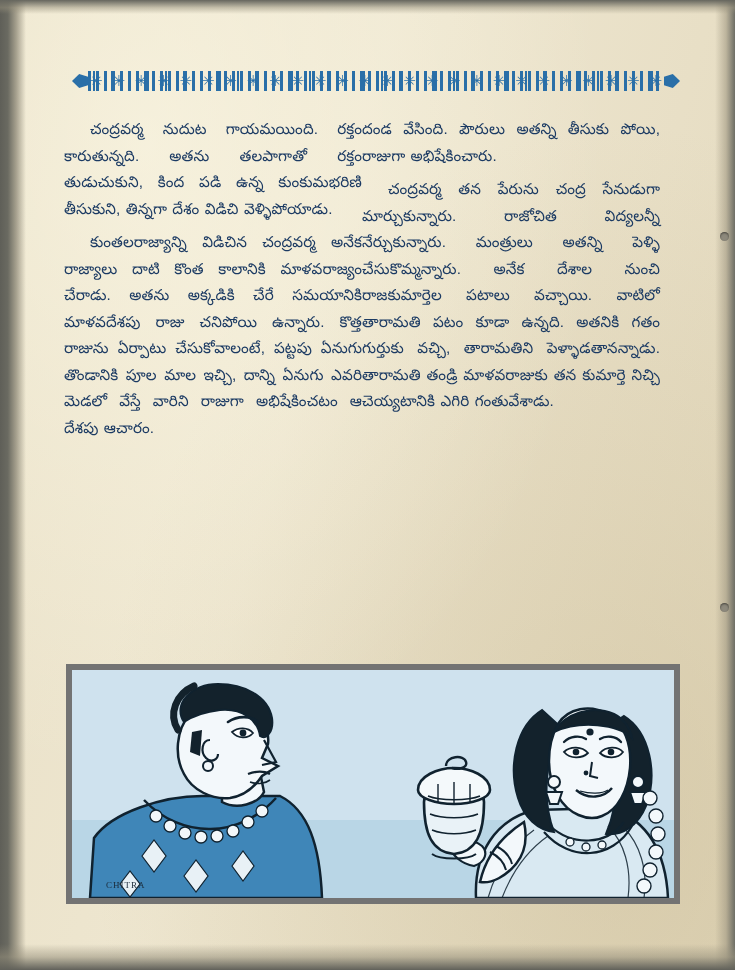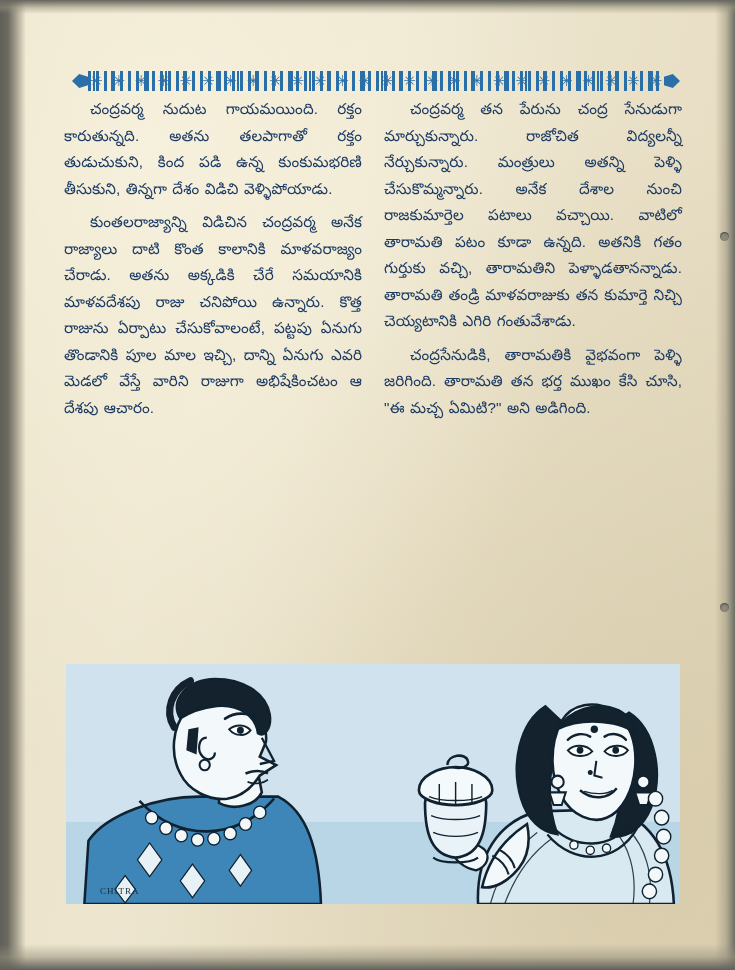--- a/index.html
+++ b/index.html
@@ -110,25 +110,24 @@
     width: 16px;
     height: 14px;
     background: #2a6fa8;
     clip-path: polygon(0 50%, 45% 0, 100% 20%, 100% 80%, 45% 100%);
   }
 
   
   .columns {
     position: absolute;
     left: 64px;
-    top: 96px;
+    top: 116px;
     width: 618px;
     height: 540px;
     display: flex;
-    gap: 22px;
   }
   .col {
     width: 298px;
     color: #16355c;
   }
   p.para {
     margin: 0 0 7px 0;
     font-family: "Liberation Sans", "DejaVu Sans", sans-serif;
     font-size: 15.2px;
     line-height: 26.5px;
@@ -140,21 +139,22 @@
   }
   p.para.noindent { text-indent: 0; }
 
   
   .illus-frame {
     position: absolute;
     left: 66px;
     top: 664px;
     width: 614px;
     height: 240px;
-    background: #fca5a5;
+    background: #737373;
+    padding: 6px;
     box-sizing: border-box;
   }
   .illus {
     position: relative;
     width: 100%;
     height: 100%;
     background: #cfe2ee;
     overflow: hidden;
   }
   .signature {
@@ -209,22 +209,22 @@
     </div>
     <div class="orn-end" style="transform: scaleX(-1)"></div>
   </div>
 
   <div class="columns">
     <div class="col">
       <p class="para">చంద్రవర్మ నుదుట గాయమయింది. రక్తం కారుతున్నది. అతను తలపాగాతో రక్తం తుడుచుకుని, కింద పడి ఉన్న కుంకుమభరిణి తీసుకుని, తిన్నగా దేశం విడిచి వెళ్ళిపోయాడు.</p>
       <p class="para">కుంతలరాజ్యాన్ని విడిచిన చంద్రవర్మ అనేక రాజ్యాలు దాటి కొంత కాలానికి మాళవరాజ్యం చేరాడు. అతను అక్కడికి చేరే సమయానికి మాళవదేశపు రాజు చనిపోయి ఉన్నారు. కొత్త రాజును ఏర్పాటు చేసుకోవాలంటే, పట్టపు ఏనుగు తొండానికి పూల మాల ఇచ్చి, దాన్ని ఏనుగు ఎవరి మెడలో వేస్తే వారిని రాజుగా అభిషేకించటం ఆ దేశపు ఆచారం.</p>
     </div>
     <div class="col">
+      <p class="para noindent">దండ వేసింది. పౌరులు అతన్ని తీసుకు పోయి, రాజుగా అభిషేకించారు.</p>
       <p class="para">చంద్రవర్మ తన పేరును చంద్ర సేనుడుగా మార్చుకున్నారు. రాజోచిత విద్యలన్నీ నేర్చుకున్నారు. మంత్రులు అతన్ని పెళ్ళి చేసుకొమ్మన్నారు. అనేక దేశాల నుంచి రాజకుమార్తెల పటాలు వచ్చాయి. వాటిలో తారామతి పటం కూడా ఉన్నది. అతనికి గతం గుర్తుకు వచ్చి, తారామతిని పెళ్ళాడతానన్నాడు. తారామతి తండ్రి మాళవరాజుకు తన కుమార్తె నిచ్చి చెయ్యటానికి ఎగిరి గంతువేశాడు.</p>
-      <p class="para">చంద్రసేనుడికి, తారామతికి వైభవంగా పెళ్ళి జరిగింది. తారామతి తన భర్త ముఖం కేసి చూసి, "ఈ మచ్చ ఏమిటి?" అని అడిగింది.</p>
     </div>
   </div>
 
   <div class="illus-frame">
     <div class="illus">
       <svg class="art" viewBox="0 0 602 228" preserveAspectRatio="none">
 
         <rect x="0" y="0" width="602" height="228" fill="#cfe2ee"></rect>
         <rect x="0" y="150" width="602" height="78" fill="#b9d6e6"></rect>
 

